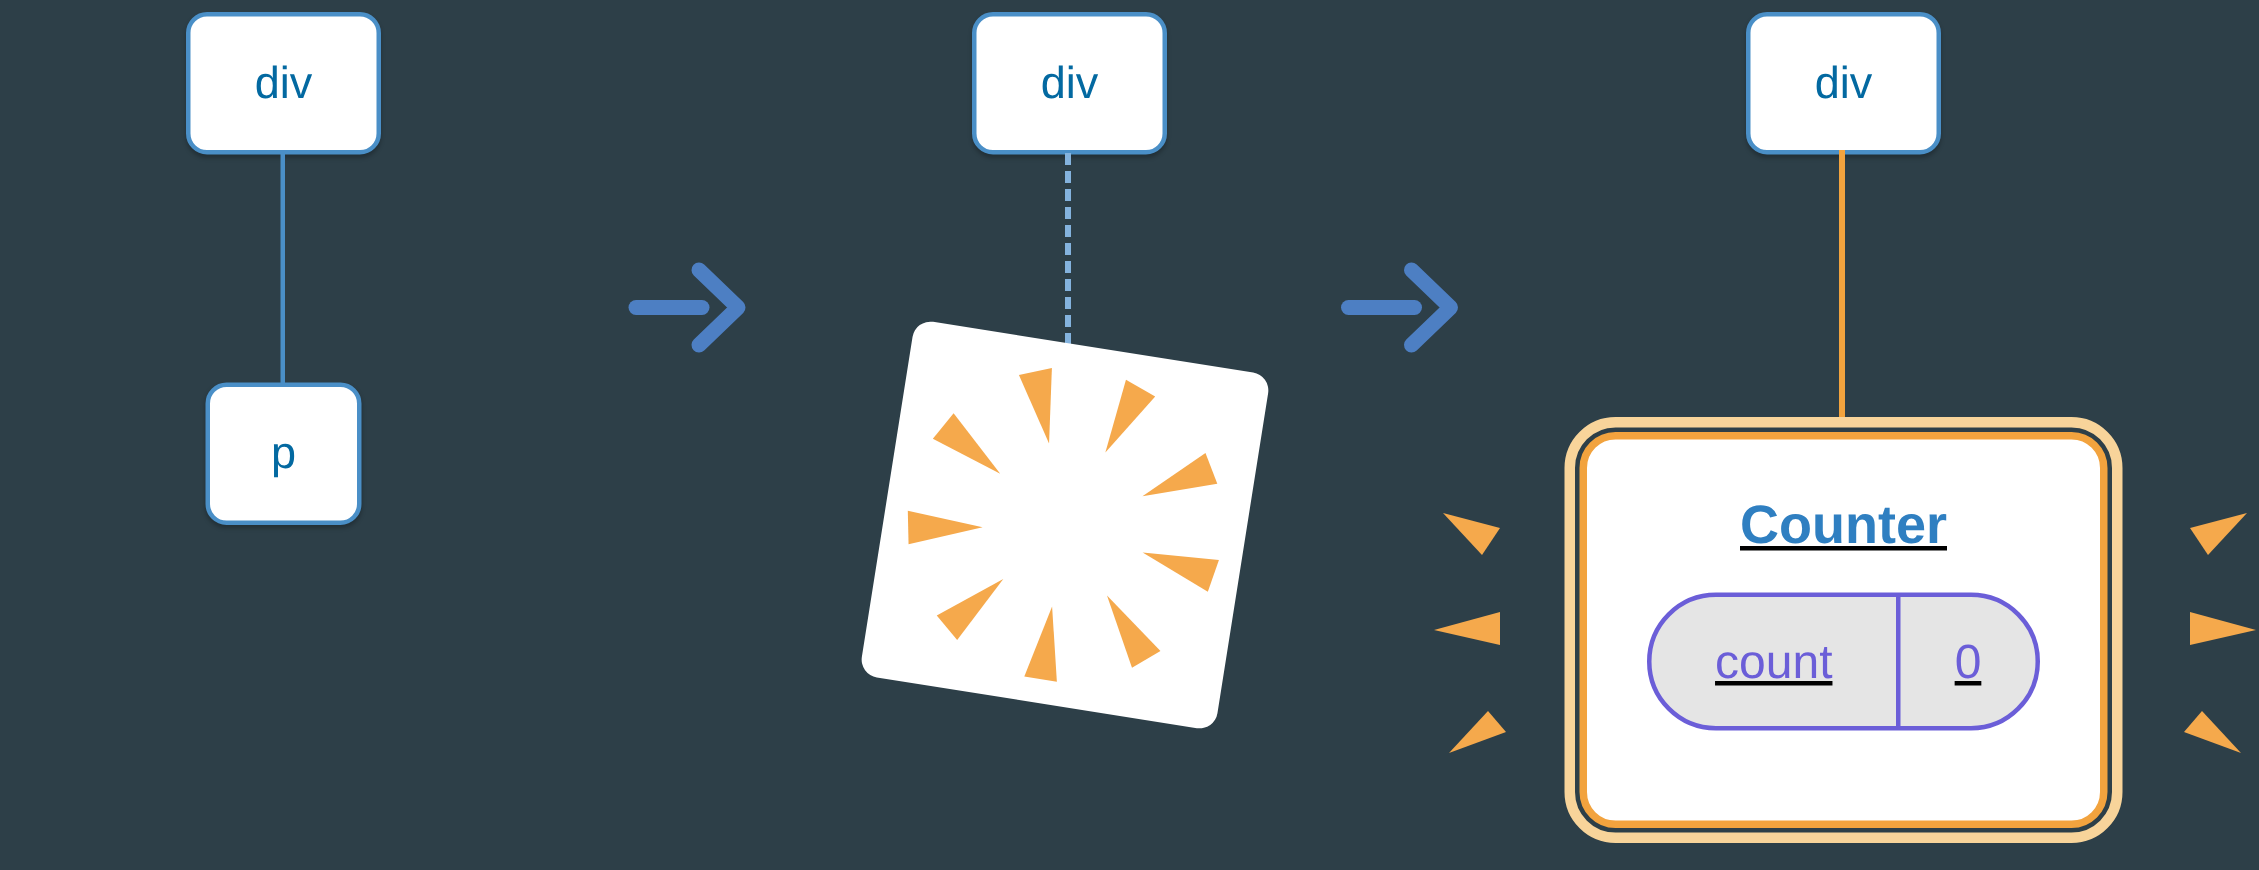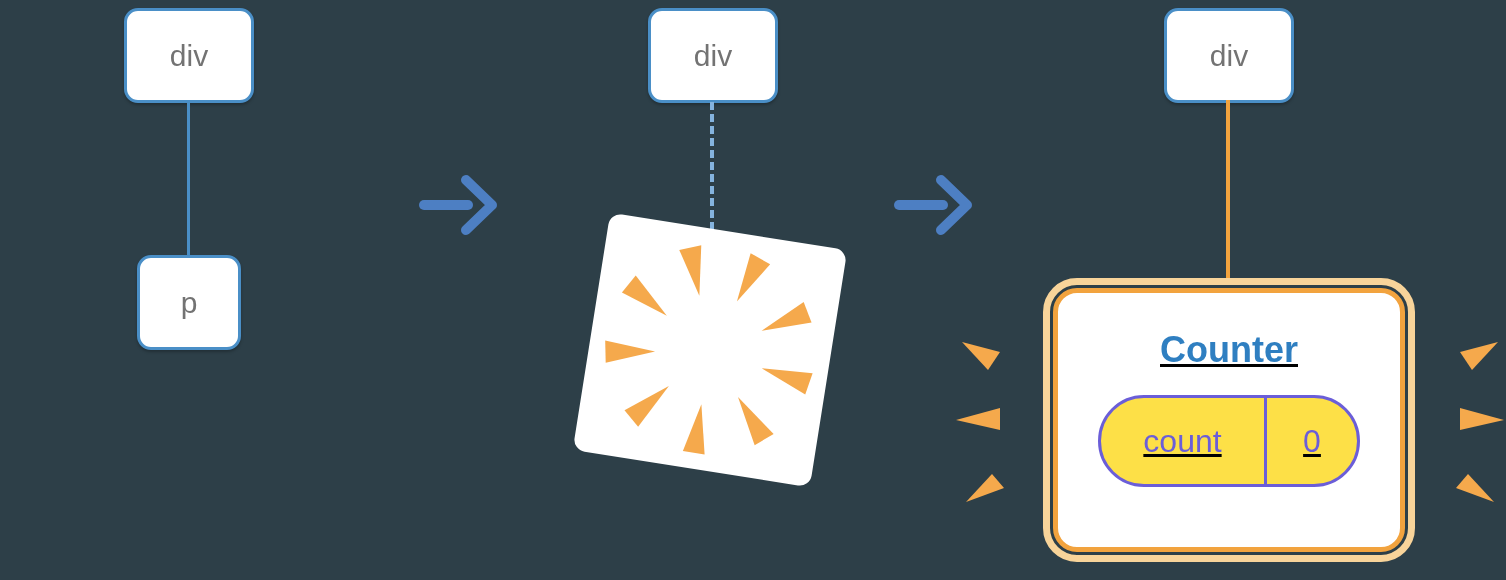--- a/index.html
+++ b/index.html
@@ -18,21 +18,21 @@
   .node {
     position: absolute;
     background: #ffffff;
     border: 3px solid #4a8fc7;
     border-radius: 14px;
     display: flex;
     align-items: center;
     justify-content: center;
     font-size: 30px;
     font-weight: 500;
-    color: #737373;
+    color: #0369a1;
     box-shadow: 0 2px 3px rgba(0,0,0,0.25);
   }
   .node-a { left: 124px; top: 8px;  width: 130px; height: 95px; }
   .node-p { left: 137px; top: 255px; width: 104px; height: 95px; }
   .node-b { left: 648px; top: 8px;  width: 130px; height: 95px; }
   .node-c { left: 1164px; top: 8px; width: 130px; height: 95px; }
 
   
   .line-solid-blue {
     position: absolute;
@@ -89,21 +89,21 @@
     color: #2f7fc1;
   }
   .pill {
     margin-top: 24px;
     width: 262px; height: 92px;
     border: 3px solid #6b5ed8;
     border-radius: 46px;
     display: flex;
     color: #6b5ed8;
     font-size: 32px;
-    background: #fde047;
+    background: #e5e5e5;
   }
   .pill-key {
     flex: 1;
     display: flex; align-items: center; justify-content: center;
     border-right: 3px solid #6b5ed8;
   }
   .pill-value {
     width: 90px;
     display: flex; align-items: center; justify-content: center;
   }

